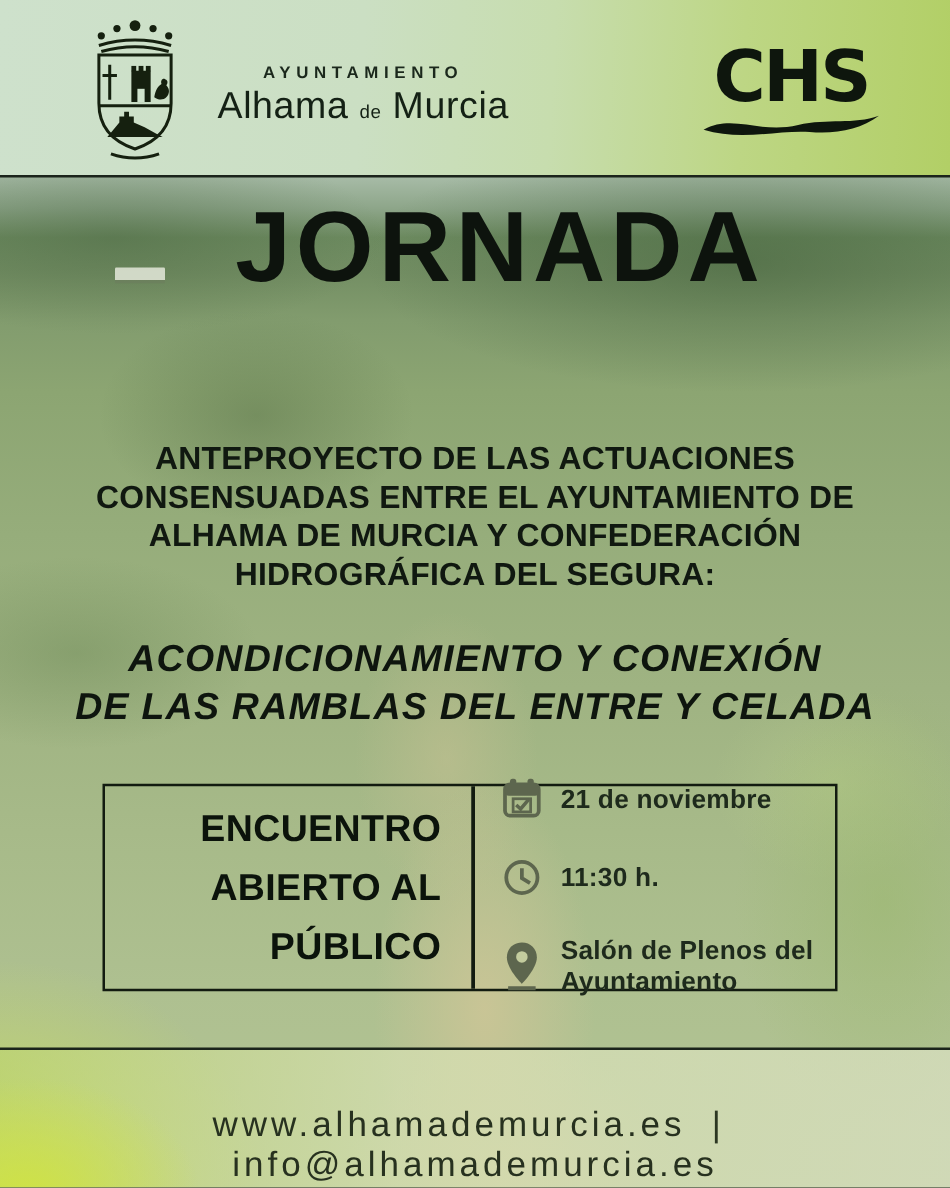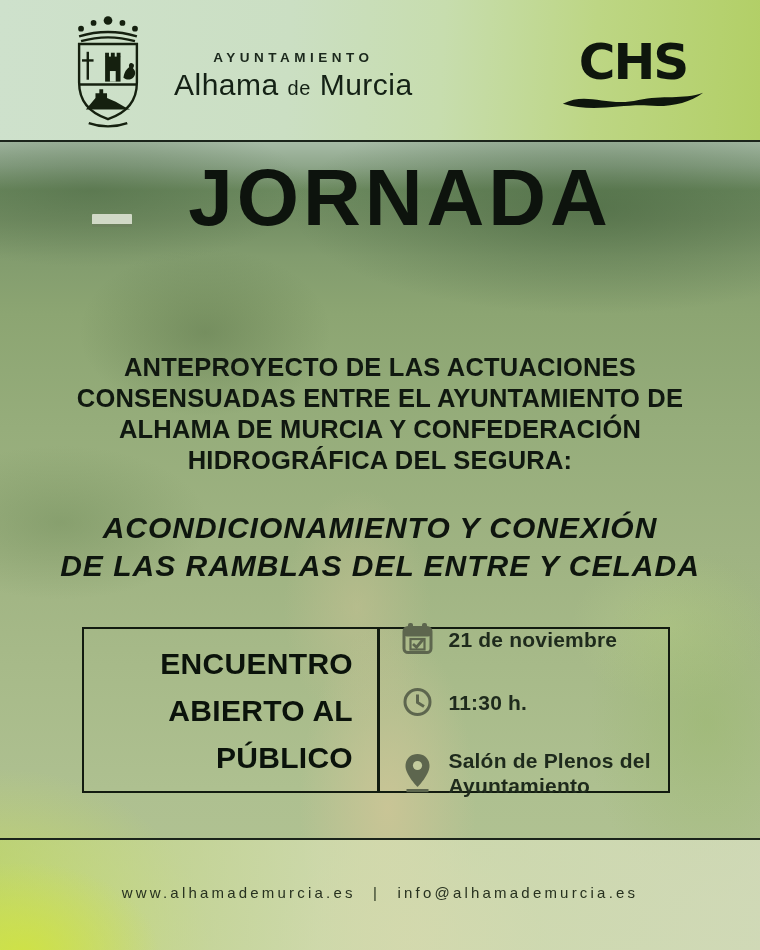--- a/index.html
+++ b/index.html
@@ -52,26 +52,26 @@
     padding: 4px 48px 0 56px;
   }
   .brand-left { display: flex; align-items: center; gap: 14px; }
   .coat { display: block; }
   .brand-text { text-align: center; color: #18241a; padding-top: 8px; }
   .org-label {
     font-size: 13.5px; font-weight: 600; letter-spacing: 4.5px;
     color: #1b281c; margin-bottom: 3px;
   }
   .org-name { font-size: 30px; font-weight: 500; letter-spacing: 0.5px; color: #142115; }
-  .org-name .de { font-size: 20px; }
+  .org-name .de { font-size: 15px; }
 
   .chs { text-align: center; padding-top: 2px; }
   .chs-text {
     font-family: "DejaVu Sans", sans-serif;
-    font-size: 50px; font-weight: 800; letter-spacing: -2px;
+    font-size: 57px; font-weight: 800; letter-spacing: -2px;
     color: #0e160d; line-height: 58px;
   }
   .chs-wave { display: block; margin: -2px auto 0; }
 
   
   .rule { position: absolute; left: 0; width: 760px; height: 2px; background: #1b241b; }
   .rule-top { top: 140px; }
   .rule-bottom { top: 838px; }
 
   
@@ -129,21 +129,21 @@
   
   .footer-band {
     position: absolute; left: 0; top: 840px;
     width: 760px; height: 110px;
     background:
       radial-gradient(ellipse 190px 130px at 3% 105%, rgba(208,227,65,0.9), rgba(208,227,65,0) 72%),
       linear-gradient(90deg, rgba(190,214,112,0.60) 0%, rgba(214,224,178,0.72) 42%, rgba(216,223,192,0.78) 100%);
   }
   .footer-text {
     padding-top: 44px; text-align: center;
-    color: #27311f; font-size: 15px; font-weight: 400;
+    color: #27311f; font-size: 28px; font-weight: 400;
     letter-spacing: 3.2px;
   }
   .footer-text .sep { margin: 0 10px; color: #2c3722; }
 </style>
 </head>
 <body>
 
 <div class="poster">
 
   <div class="photo-bg"></div>

